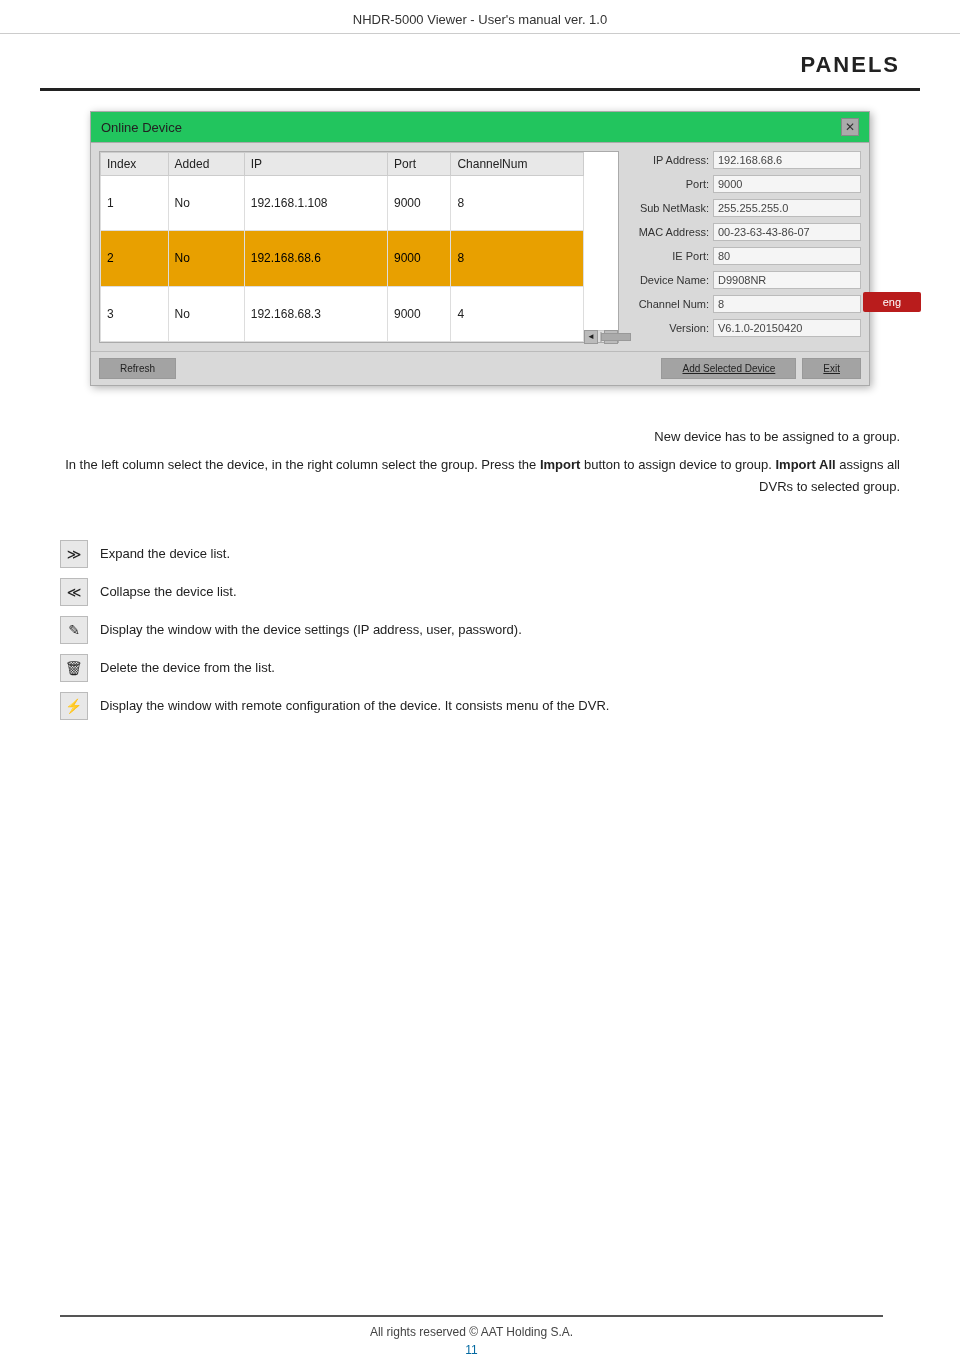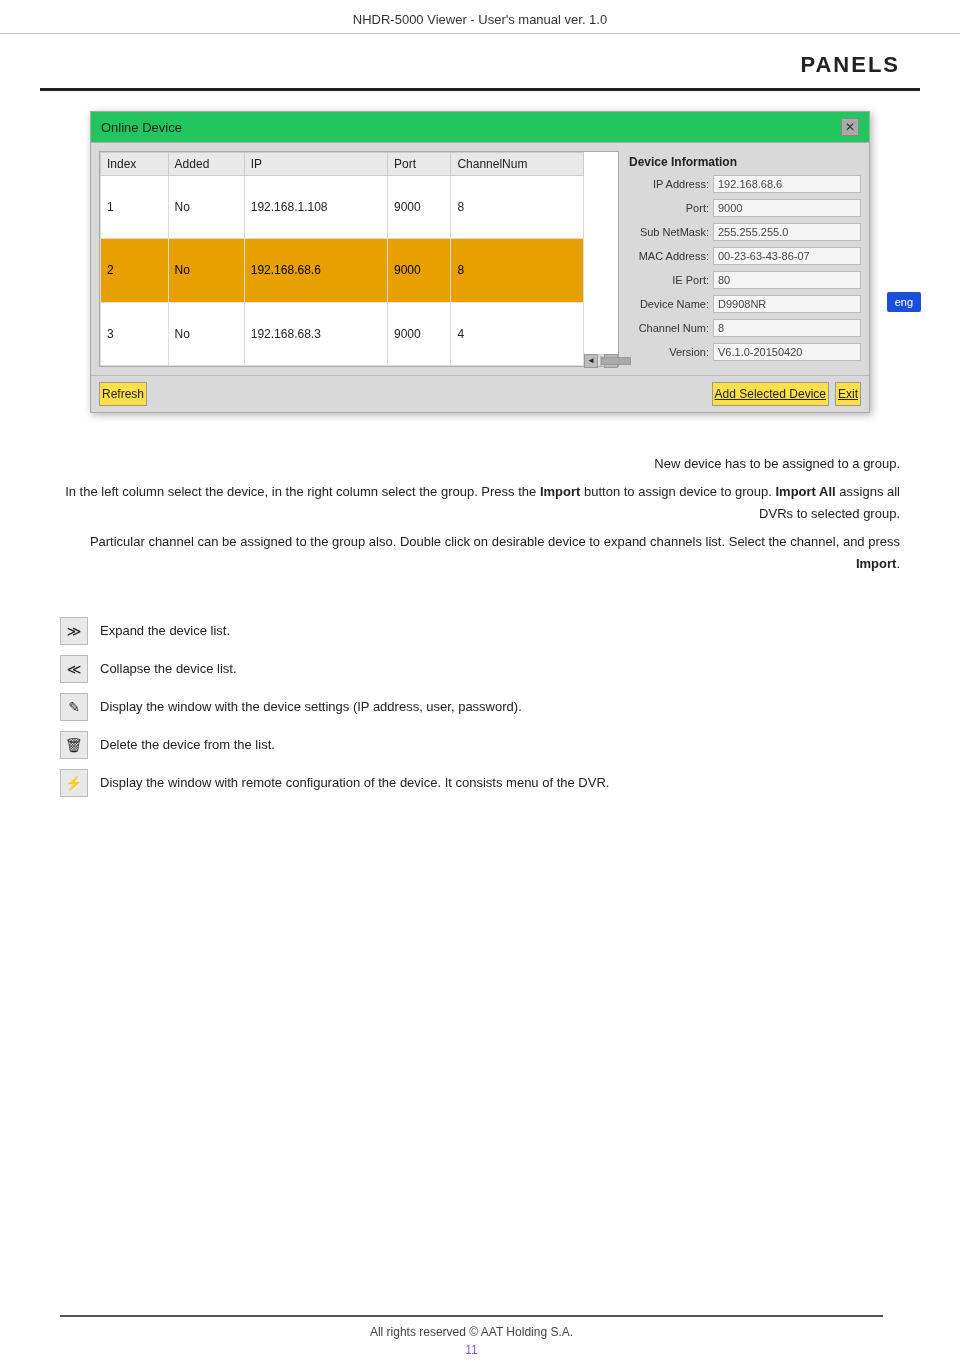--- a/index.html
+++ b/index.html
@@ -219,38 +219,38 @@
     }
 
     .footer-right {
       display: flex;
       gap: 6px;
       align-items: center;
       text-decoration: underline;
     }
 
     .btn {
-      background: #fde047;
+      background: #a3a3a3;
       border: 1px solid #999;
-      padding: 4px 2px;
-      font-size: 12px;
+      padding: 4px 20px;
+      font-size: 10px;
       cursor: pointer;
       color: #222;
       white-space: nowrap;
     }
 
     
     .eng-badge {
       position: absolute;
       right: -52px;
       top: 180px;
-      background: #1d4ed8;
+      background: #b91c1c;
       color: #fff;
       font-size: 11px;
-      padding: 4px 8px;
+      padding: 4px 20px;
       border-radius: 2px;
     }
 
     
     .main-content {
       padding: 10px 60px 20px 60px;
       line-height: 1.7;
       font-size: 13px;
       text-align: right;
     }
@@ -307,21 +307,21 @@
     .footer-text {
       text-align: center;
       font-size: 12px;
       color: #444;
       margin-bottom: 4px;
     }
 
     .page-number {
       text-align: center;
       font-size: 12px;
-      color: #8b5cf6;
+      color: #0369a1;
     }
   </style>
 </head>
 <body>
 
 <div class="page-header">
   <span>NHDR-5000 Viewer - User's manual ver. 1.0</span>
 </div>
 
 <div class="panels-title">PANELS</div>
@@ -378,21 +378,20 @@
         <div class="scrollbar-area">
           <div class="scroll-arrow">◄</div>
           <div class="scrollbar-track">
             <div class="scrollbar-thumb"></div>
           </div>
           <div class="scroll-arrow">►</div>
         </div>
       </div>
 
       <div class="device-info-panel">
-        <div class="info-header">Device Information</div>
         <div id="info-fields-container">
         <div class="info-row">
               <div class="info-label">IP Address:</div>
               <div class="info-value">192.168.68.6</div>
             </div>
             <div class="info-row">
               <div class="info-label">Port:</div>
               <div class="info-value">9000</div>
             </div>
             <div class="info-row">
@@ -437,23 +436,20 @@
   </div>
 </div>
 
 <div class="main-content">
   <p>
     <span>New device has to be assigned to a group.</span>
   </p>
   <p>
     <span>In the left column select the device, in the right column select the group. Press the </span><strong>Import</strong><span> button to assign device to group. </span><strong>Import All</strong><span> assigns all DVRs to selected group.</span>
   </p>
-  <p>
-    Particular channel can be assigned to the group also. Double click on desirable device to expand channels list. Select the channel, and press <strong>Import</strong>.
-  </p>
 </div>
 
 <div class="icon-list" id="icon-list-container">
 <div class="icon-item">
       <div class="icon-box">≫</div>
       <div class="icon-desc">Expand the device list.</div>
     </div>
     <div class="icon-item">
       <div class="icon-box">≪</div>
       <div class="icon-desc">Collapse the device list.</div>

